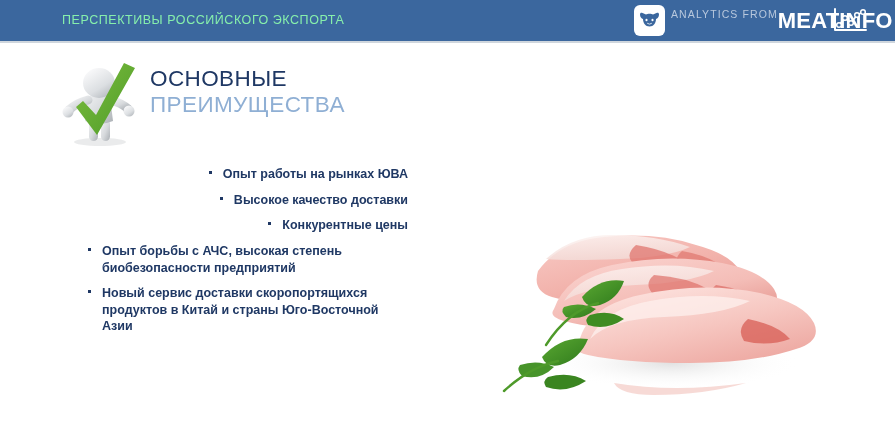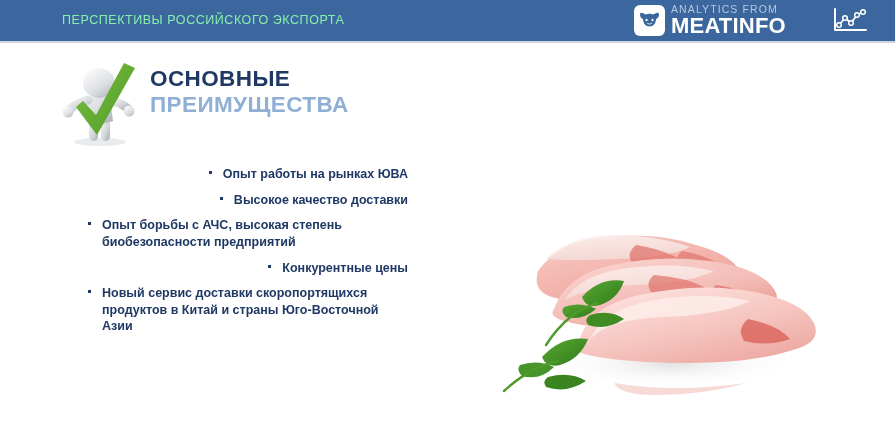--- a/index.html
+++ b/index.html
@@ -57,21 +57,21 @@
     border-radius: 6px;
     display: flex;
     align-items: center;
     justify-content: center;
     flex: none;
   }
   .bull-tile svg { display: block; }
   .logo-text {
     margin-left: 6px;
     display: flex;
-    flex-direction: column;
+    flex-direction: row;
     justify-content: center;
     line-height: 1;
   }
   .logo-top {
     font-size: 10.5px;
     letter-spacing: 1.1px;
     color: #b8c8dd;
     font-weight: 400;
     white-space: nowrap;
   }
@@ -100,21 +100,21 @@
   }
   .mascot svg { display: block; }
 
   .title-block {
     position: absolute;
     left: 150px; top: 66px;
     line-height: 1.16;
   }
   .title-line {
     font-size: 22.5px;
-    font-weight: bold;
+    font-weight: normal;
     letter-spacing: 0.4px;
     white-space: nowrap;
   }
   .t-dark  { color: #1F3864; }
   .t-light { color: #8FAFD4; }
 
   
   .bullets {
     position: absolute;
     left: 88px; top: 166px;
@@ -245,27 +245,27 @@
   <div class="bullet-item">
     <span class="bullet-marker">
         <i></i>
       </span>
     <span class="bullet-text">Высокое качество доставки</span>
   </div>
   <div class="bullet-item">
     <span class="bullet-marker">
         <i></i>
       </span>
+    <span class="bullet-text">Конкурентные цены</span>
+  </div>
+  <div class="bullet-item">
+    <span class="bullet-marker">
+        <i></i>
+      </span>
     <span class="bullet-text">Опыт борьбы с АЧС, высокая степень биобезопасности предприятий</span>
-  </div>
-  <div class="bullet-item">
-    <span class="bullet-marker">
-        <i></i>
-      </span>
-    <span class="bullet-text">Конкурентные цены</span>
   </div>
   <div class="bullet-item">
     <span class="bullet-marker">
         <i></i>
       </span>
     <span class="bullet-text">Новый сервис доставки скоропортящихся продуктов в Китай и страны Юго-Восточной Азии</span>
   </div>
 </div>
 
 <div class="photo">

